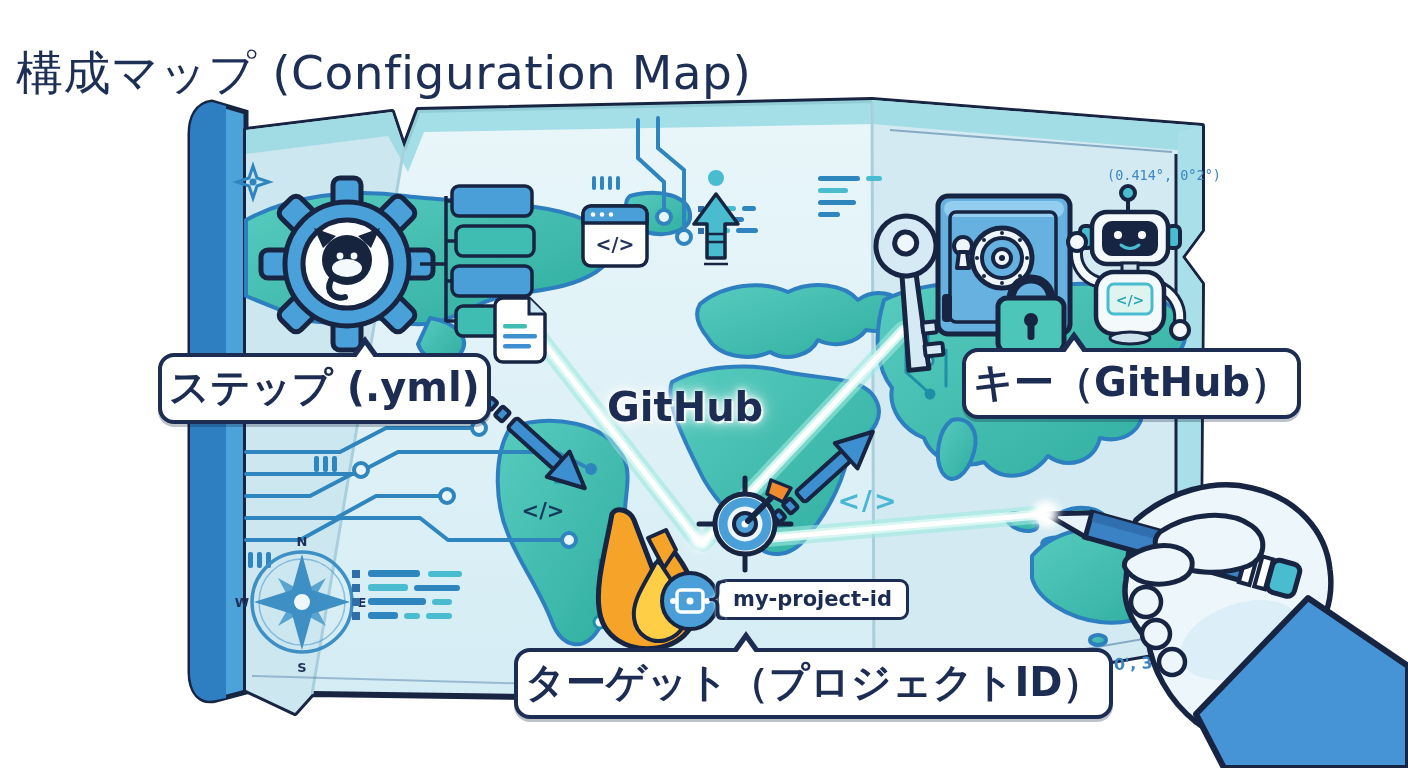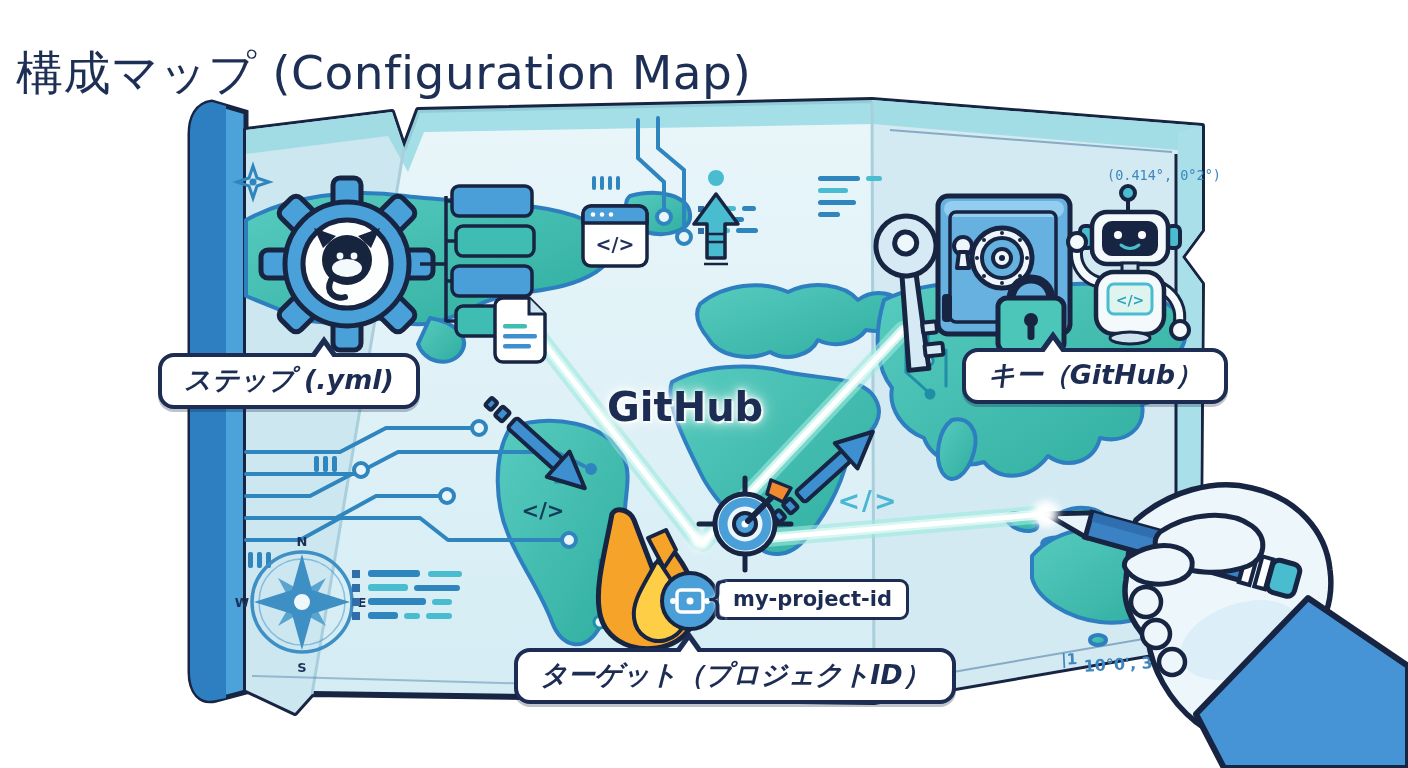--- a/index.html
+++ b/index.html
@@ -4,21 +4,21 @@
 <style>
   html,body{margin:0;padding:0;background:#ffffff;}
   body{width:1408px;height:768px;overflow:hidden;font-family:"DejaVu Sans",sans-serif;}
   .stage{position:relative;width:1408px;height:768px;background:#fff;}
   svg.scene{position:absolute;left:0;top:0;}
   .title{position:absolute;top:26px;left:0;width:100%;margin:16px;text-align:left;
          font-size:47px;font-weight:400;color:#1d2f55;letter-spacing:.5px;}
   .bubble{position:absolute;background:#fff;border:4px solid #1c2c52;border-radius:16px;
           color:#1c2c52;font-weight:800;white-space:nowrap;text-align:center;
           box-shadow:0 3px 0 rgba(23,36,66,.28);}
-  .bubble .txt{display:block;padding:7px 22px 10px;font-size:27px;line-height:1.15;font-style:italic;}
+  .bubble .txt{display:block;padding:7px 7px 10px;font-size:40px;line-height:1.15;}
   .bubble::before{content:"";position:absolute;top:-21px;left:var(--px);
           border:solid transparent;border-width:0 15px 21px;border-bottom-color:#1c2c52;}
   .bubble::after{content:"";position:absolute;top:-12px;left:calc(var(--px) + 5px);
           border:solid transparent;border-width:0 10px 14px;border-bottom-color:#ffffff;}
   .mapping{position:absolute;left:607px;top:384px;font-size:40px;font-weight:800;color:#1c2c52;
           text-shadow:0 0 4px #fff,0 0 10px #fff,0 0 18px rgba(255,255,255,.9),2px 2px 0 rgba(255,255,255,.8);}
   .tag{position:absolute;left:716px;top:579px;background:#fff;border:3px solid #1c2c52;
           border-radius:9px;color:#1c2c52;font-size:21px;font-weight:700;padding:5px 14px 6px;white-space:nowrap;}
   .tag .brace{position:absolute;left:-15px;top:50%;transform:translateY(-53%);
           font-size:42px;font-weight:500;color:#1c2c52;text-shadow:0 0 3px #dff0f6;}

